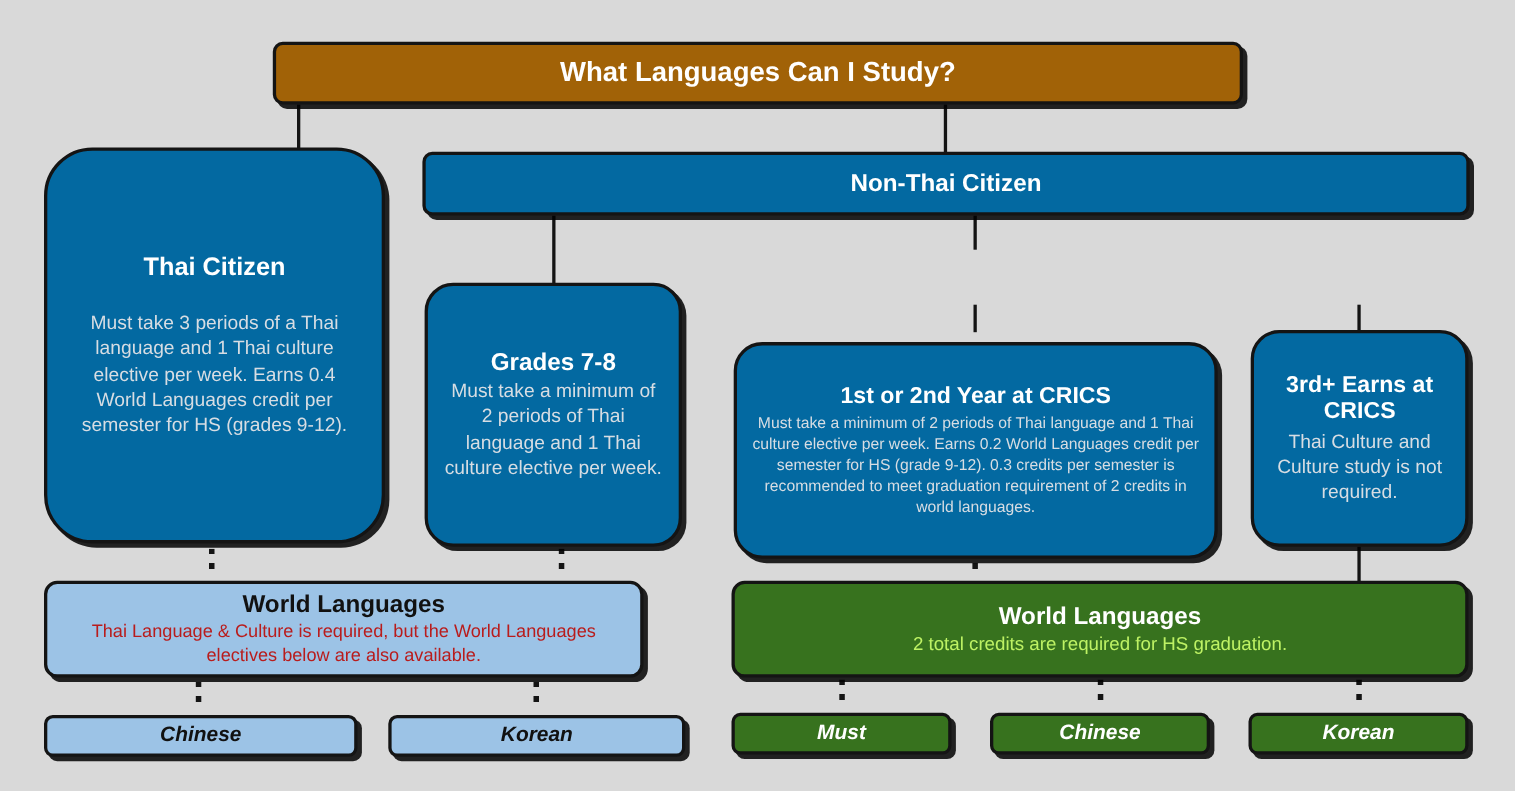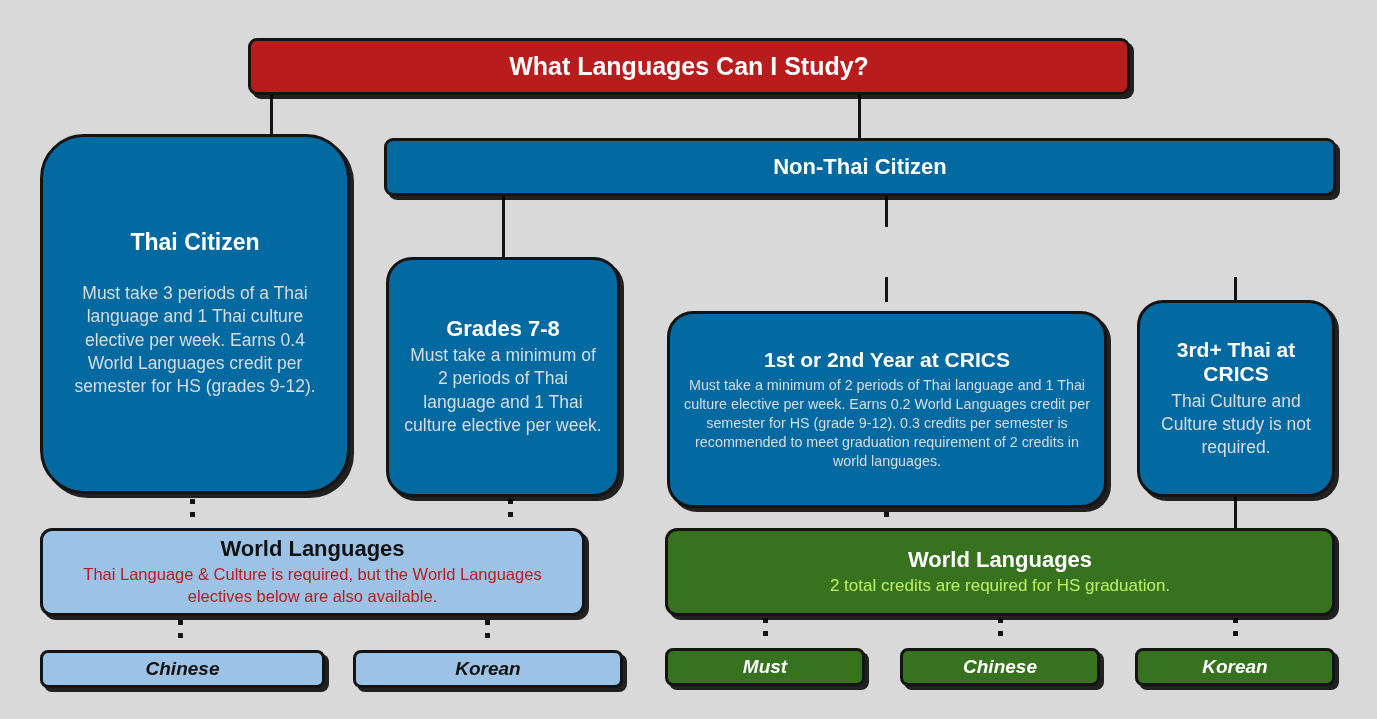--- a/index.html
+++ b/index.html
@@ -61,21 +61,21 @@
     font-weight: bold;
     display: block;
     width: 100%;
   }
   .node .body {
     display: block;
     width: 100%;
   }
 
   
-  .red   { background: #b91c1c; color: #ffffff; }
+  .red   { background: #a16207; color: #ffffff; }
   .navy  { background: #0369a1; color: #ffffff; }
   .navy .body { color: #d7dde3; }
   .green { background: #37721e; color: #ffffff; }
   .green .body { color: #bef264; }
   .ltblue{ background: #9cc3e6; color: #111111; }
   .ltblue .body { color: #b91c1c; }
 
   
   #title-box {
     left: 248px;  top: 38px;  width: 882px;  height: 57px;
@@ -204,21 +204,21 @@
     <span class="body">Must take a minimum of 2 periods of Thai language and 1 Thai culture elective per week.</span>
   </div>
 
 
   <div class="node navy" id="crics12">
     <span class="title">1st or 2nd Year at CRICS</span>
     <span class="body">Must take a minimum of 2 periods of Thai language and 1 Thai culture elective per week. Earns 0.2 World Languages credit per semester for HS (grade 9-12). 0.3 credits per semester is recommended to meet graduation requirement of 2 credits in world languages.</span>
   </div>
 
   <div class="node navy" id="crics3">
-    <span class="title">3rd+ Thai at CRICS</span>
+    <span class="title">3rd+ Earns at CRICS</span>
     <span class="body">Thai Culture and Culture study is not required.</span>
   </div>
 
   <div class="node ltblue" id="wl-left">
     <span class="title">World Languages</span>
     <span class="body">Thai Language &amp; Culture is required, but the World Languages electives below are also available.</span>
   </div>
 
   <div class="node ltblue leaf" id="leaf-l0">
     <span class="title">Chinese</span>

